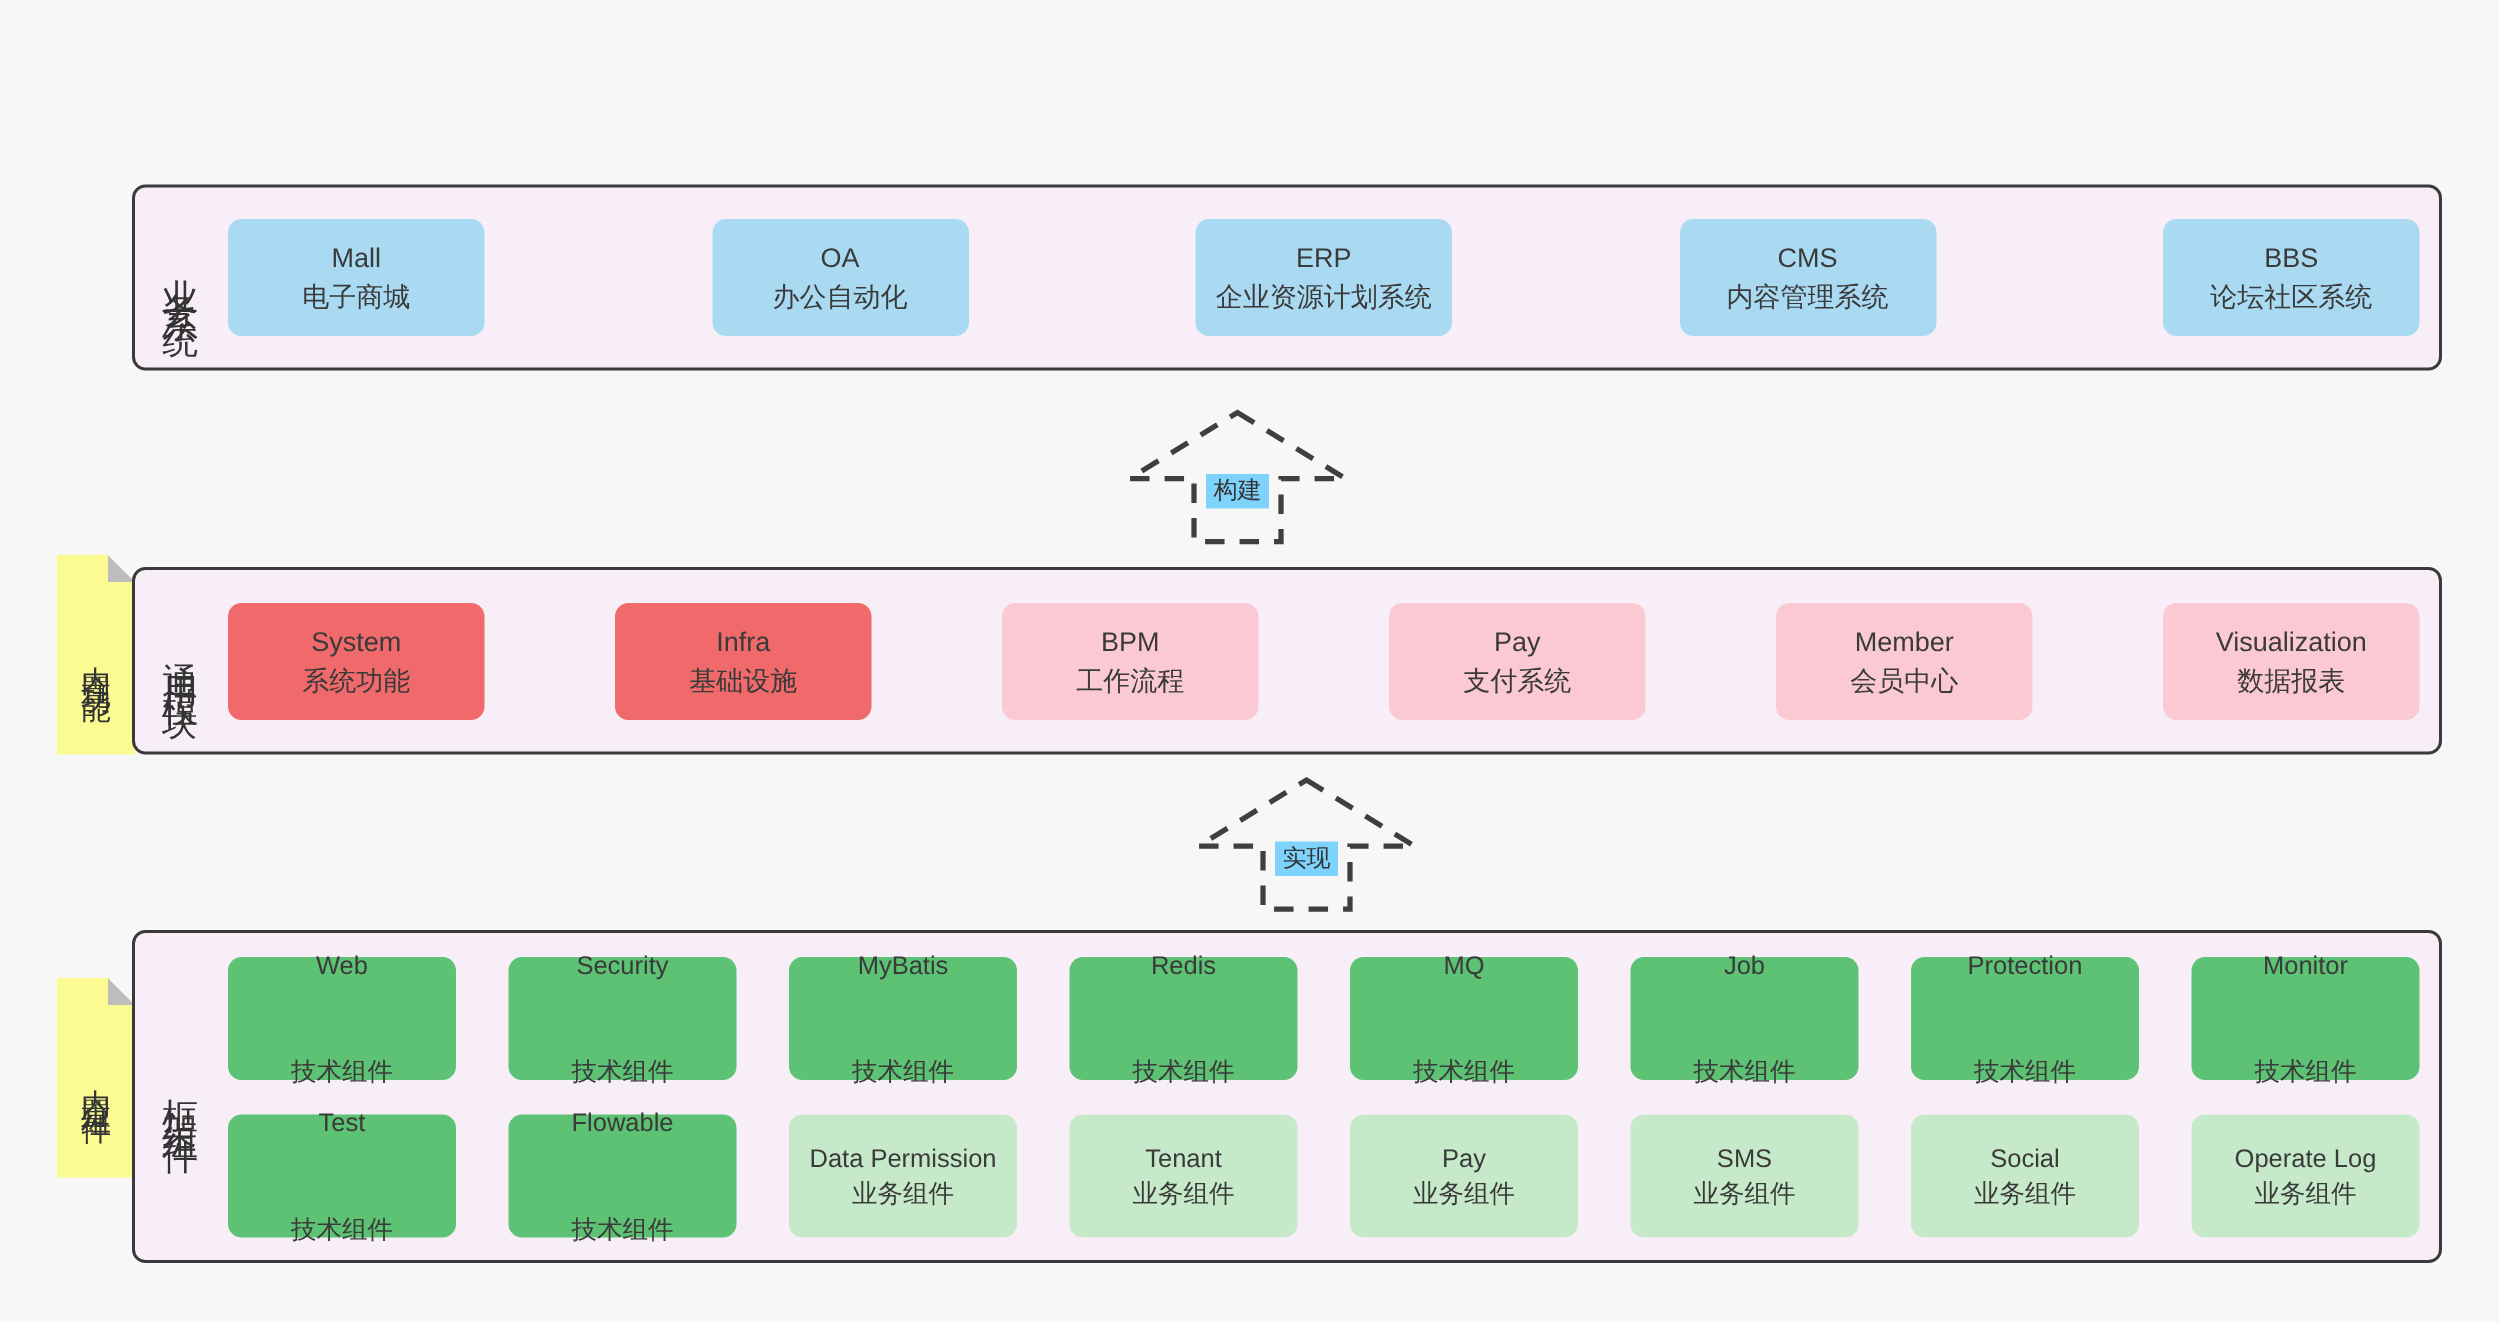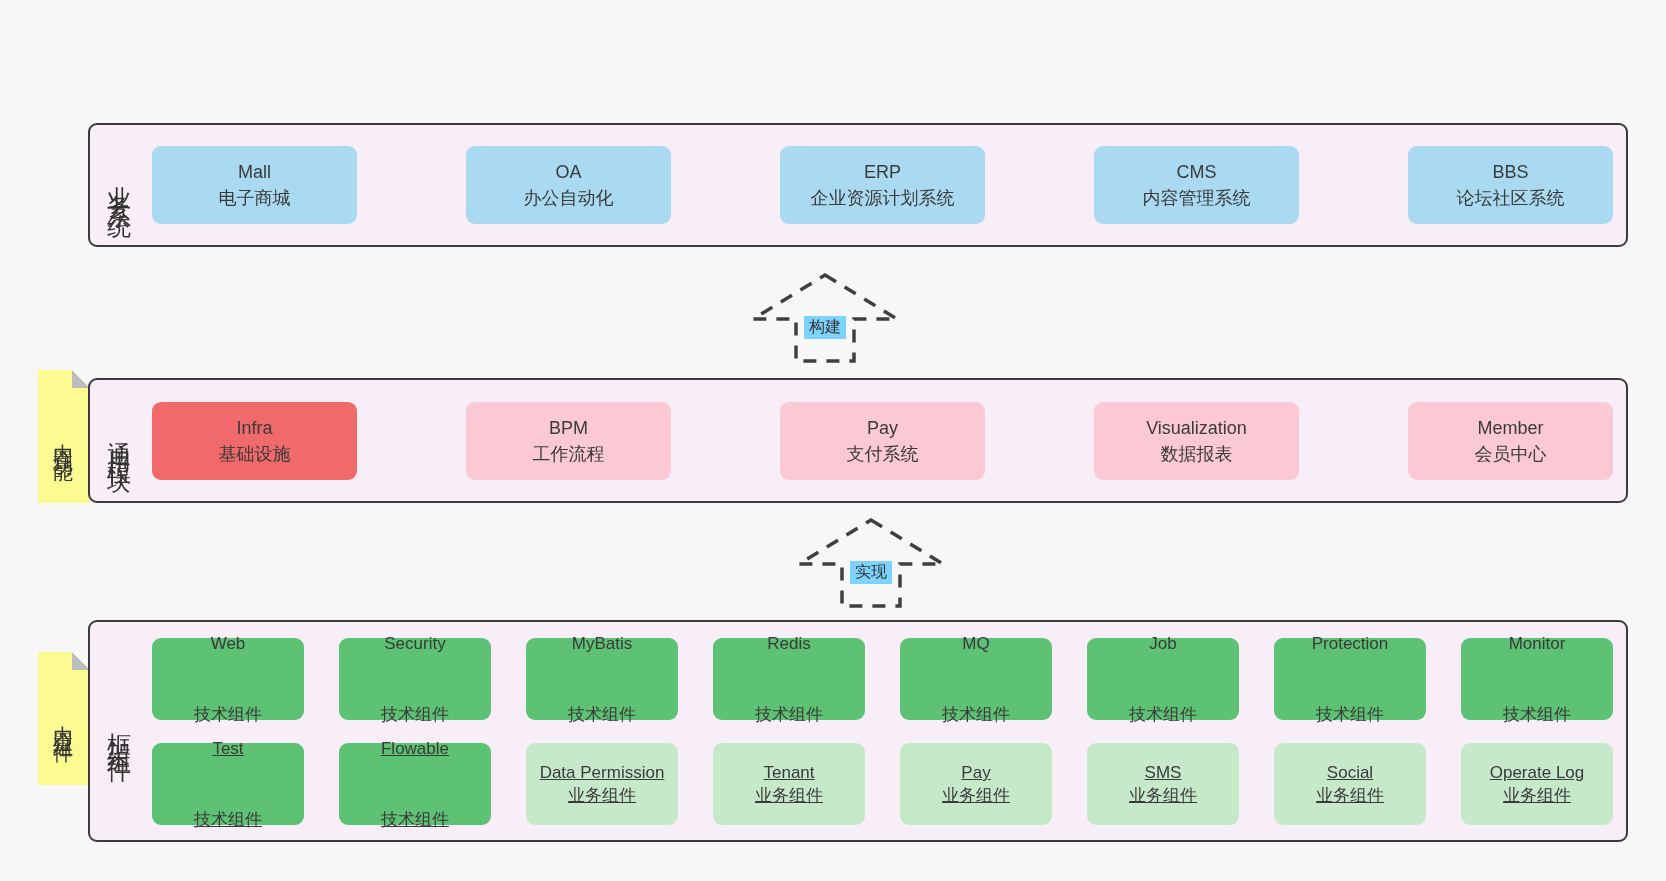--- a/index.html
+++ b/index.html
@@ -28,29 +28,29 @@
 
   .band-content{
     position:absolute;left:62px;right:13px;top:0;bottom:0;
     display:flex;justify-content:space-between;align-items:center;
   }
   .band3 .band-content{
     flex-direction:column;justify-content:flex-start;
     align-items:stretch;top:16px;bottom:auto;height:auto;
   }
   .row{display:flex;justify-content:space-between;align-items:center;}
-  .row + .row{margin-top:23px;text-decoration:underline;}
+  .row + .row{margin-top:23px;}
 
   
   .node{
     box-sizing:border-box;border-radius:9px;
     display:flex;flex-direction:column;justify-content:center;align-items:center;
     text-align:center;
   }
-  .band1 .node,.band2 .node{width:205px;height:78px;}
+  .band1 .node,.band2 .node{width:171px;height:78px;}
   .band3 .node{width:152px;height:82px;}
   .node .t,.node .s{font-size:18px;line-height:26px;}
   .band3 .node .t,.band3 .node .s{font-size:17px;line-height:23px;}
   .blue{background:#a9daf2;}
   .red{background:#f0696b;}
   .pink{background:#fbc9d3;}
   .green{background:#5dc273;gap:48px;}
   .lightgreen{background:#c6eac9;}
 
   
@@ -129,38 +129,42 @@
     <svg viewBox="0 0 150 92">
       <polygon points="75,3 147,47 104,47 104,89 46,89 46,47 3,47" fill="none" stroke="#3f3f3f" stroke-width="3.5" stroke-dasharray="13 10"></polygon>
     </svg>
     <span class="alabel">构建</span>
   </div>
 
   <div class="band band2">
     <div class="band-label">通用模块</div>
     <div class="band-content">
       <div class="node red">
+        <div class="t">System</div>
+        <div class="s">系统功能</div>
+      </div>
+      <div class="node red">
         <div class="t">Infra</div>
         <div class="s">基础设施</div>
       </div>
       <div class="node pink">
         <div class="t">BPM</div>
         <div class="s">工作流程</div>
       </div>
       <div class="node pink">
         <div class="t">Pay</div>
         <div class="s">支付系统</div>
       </div>
       <div class="node pink">
+        <div class="t">Member</div>
+        <div class="s">会员中心</div>
+      </div>
+      <div class="node pink">
         <div class="t">Visualization</div>
         <div class="s">数据报表</div>
-      </div>
-      <div class="node pink">
-        <div class="t">Member</div>
-        <div class="s">会员中心</div>
       </div>
     </div>
   </div>
 
   <div class="arrow arrow2">
     <svg viewBox="0 0 150 92">
       <polygon points="75,3 147,47 104,47 104,89 46,89 46,47 3,47" fill="none" stroke="#3f3f3f" stroke-width="3.5" stroke-dasharray="13 10"></polygon>
     </svg>
     <span class="alabel">实现</span>
   </div>

